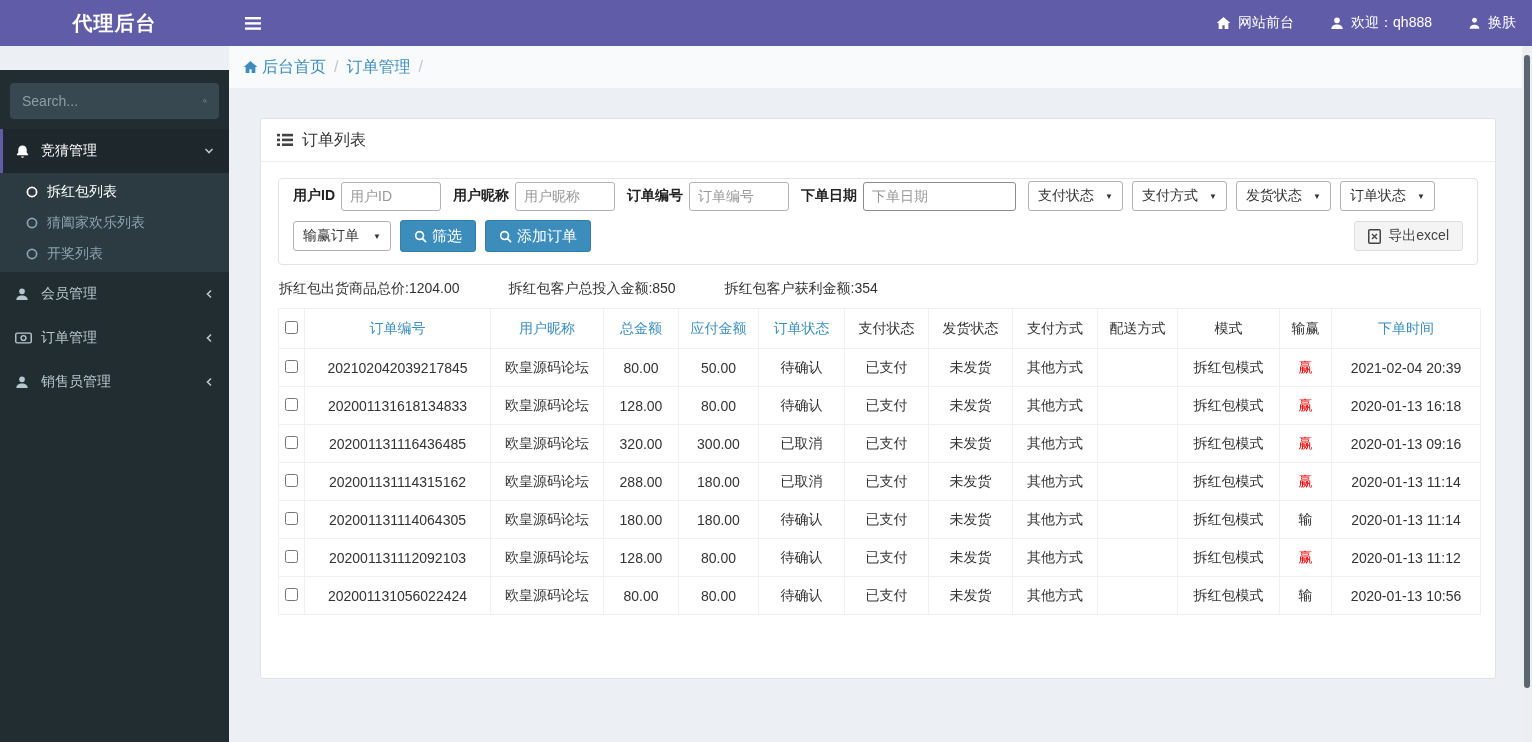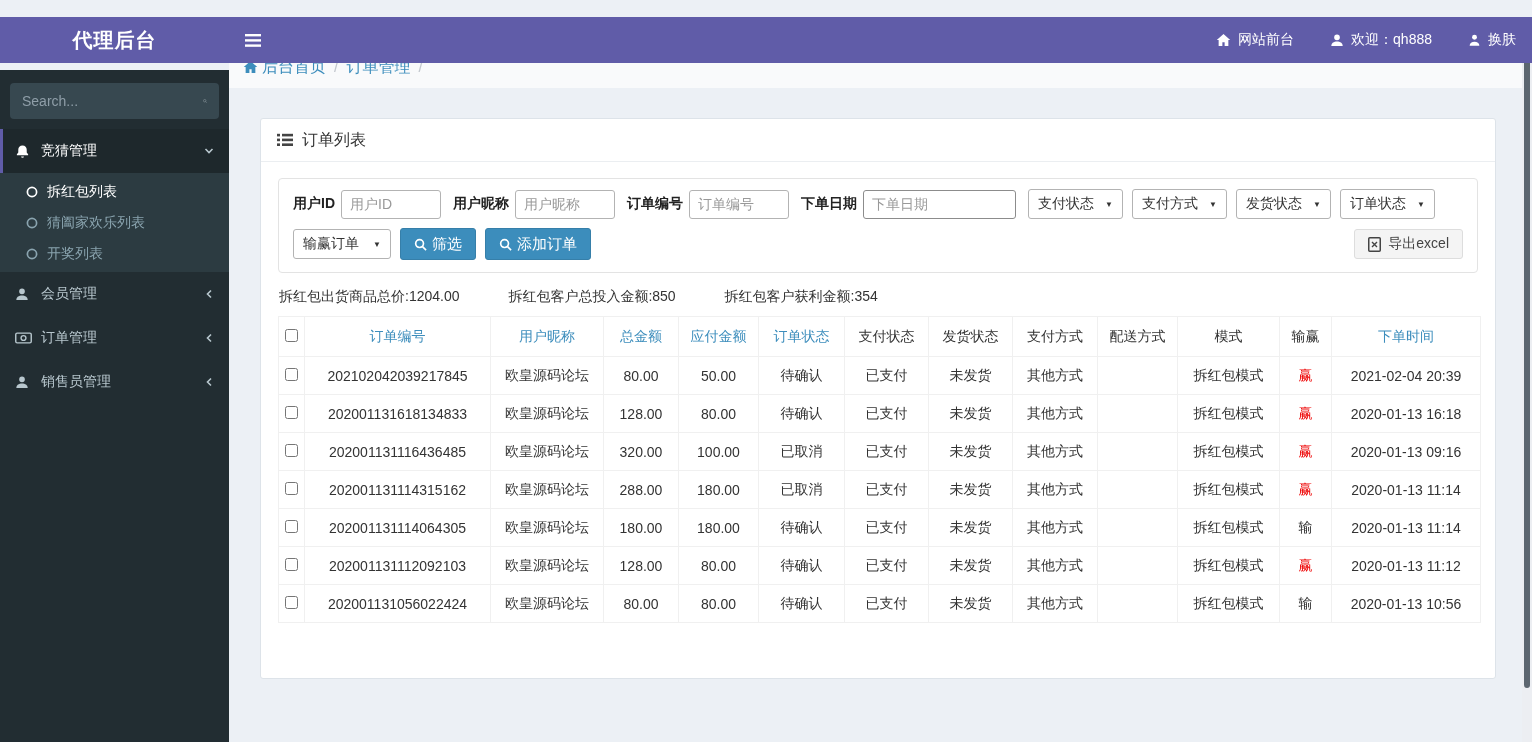--- a/index.html
+++ b/index.html
@@ -1,20 +1,20 @@
 <!DOCTYPE html>
 <html><head>
 <meta charset="utf-8">
 <style>
   * { margin:0; padding:0; box-sizing:border-box; }
   html,body { width:1532px; height:742px; overflow:hidden; }
   body { font-family:"Liberation Sans","DejaVu Sans",sans-serif; background:#ecf0f5; position:relative; }
 
   
-  .navbar { position:absolute; top:17px; left:0; width:1532px; height:46px; background:#605ca8; display:flex; z-index:5; }
+  .navbar { position:absolute; top:0; left:0; width:1532px; height:46px; background:#605ca8; display:flex; z-index:5; }
   .logo { width:229px; height:46px; line-height:46px; text-align:center; color:#fff; font-size:20px; font-weight:bold; letter-spacing:1px; }
   .nav-main { flex:1; display:flex; align-items:center; justify-content:space-between; padding:0 16px 0 14px; }
   .hamburger { display:flex; align-items:center; cursor:pointer; padding:4px 2px; }
   .nav-right { display:flex; align-items:center; gap:36px; }
   .nav-item { display:flex; align-items:center; gap:7px; color:#fff; font-size:14px; cursor:pointer; }
 
   
   .sidebar { position:absolute; top:62px; left:0; width:229px; height:696px; background:#222d32;margin-top:8px; }
   .search-box { margin:13px 10px 10px; background:#374850; border-radius:4px; height:36px; display:flex; align-items:center; padding:0 12px; }
   .search-box input { flex:1; background:transparent; border:none; outline:none; color:#ccc; font-size:14px; font-family:inherit; }
@@ -33,21 +33,21 @@
   .breadcrumb { height:42px; background:#f9fafb; display:flex; align-items:center; padding-left:14px; font-size:16px; }
   .breadcrumb .bc-link { color:#3c8dbc; text-decoration:none; margin:0 4px; cursor:pointer; }
   .breadcrumb .bc-sep { color:#c3c8ce; margin:0 4px; }
   .bc-home { display:flex; align-items:center; color:#3c8dbc; }
 
   .panel { margin:30px 36px 0 31px; background:#fff; border:1px solid #dde3e9; border-radius:3px; height:561px; }
   .panel-header { height:43px; display:flex; align-items:center; gap:9px; padding:0 16px; border-bottom:1px solid #ebeef1; font-size:16px; color:#333; }
   .panel-body { padding:16px 17px 0; }
 
   
-  .filter-box { border:1px solid #e3e3e3; border-radius:4px; padding:10px 14px 12px; }
+  .filter-box { border:1px solid #e3e3e3; border-radius:4px; padding:2px 14px 12px; }
   .filter-row { display:flex; align-items:center; }
   .filter-row + .filter-row { margin-top:9px; }
   .f-label { font-weight:bold; font-size:14px; color:#222; margin-right:6px; white-space:nowrap; }
   .f-input { height:29px; width:100px; border:1px solid #b3b3b3; border-radius:3px; padding:0 8px; font-size:14px; color:#555; margin-right:12px; font-family:inherit; outline:none; }
   .f-input::placeholder { color:#999; }
   .f-input.date { width:153px; border-color:#8c8c8c; }
   .f-select { height:30px; width:95px; border:1px solid #b3b3b3; border-radius:3px; background:#fff; display:flex; align-items:center; justify-content:space-between; padding:0 9px; font-size:14px; color:#333; margin-right:9px; cursor:pointer; white-space:nowrap; }
   .f-select .caret { font-size:8px; color:#333; margin-left:6px; }
   .btn-blue { height:32px; background:#3c8dbc; color:#fff; border:1px solid #367fa9; border-radius:3px; padding:0 13px; font-size:15px; display:inline-flex; align-items:center; gap:5px; margin-right:9px; cursor:pointer; font-family:inherit; }
   .btn-export { height:30px; background:#f4f4f4; border:1px solid #ddd; border-radius:3px; padding:0 13px; font-size:14px; color:#444; display:inline-flex; align-items:center; gap:7px; margin-left:auto; cursor:pointer; font-family:inherit; }
@@ -350,21 +350,21 @@
               <td></td>
               <td>拆红包模式</td>
               <td class="red">赢</td>
               <td>2020-01-13 16:18</td>
             </tr>
             <tr>
               <td><input type="checkbox" style=""></td>
               <td>202001131116436485</td>
               <td>欧皇源码论坛</td>
               <td>320.00</td>
-              <td>100.00</td>
+              <td>300.00</td>
               <td>已取消</td>
               <td>已支付</td>
               <td>未发货</td>
               <td>其他方式</td>
               <td></td>
               <td>拆红包模式</td>
               <td class="red">赢</td>
               <td>2020-01-13 09:16</td>
             </tr>
             <tr>

